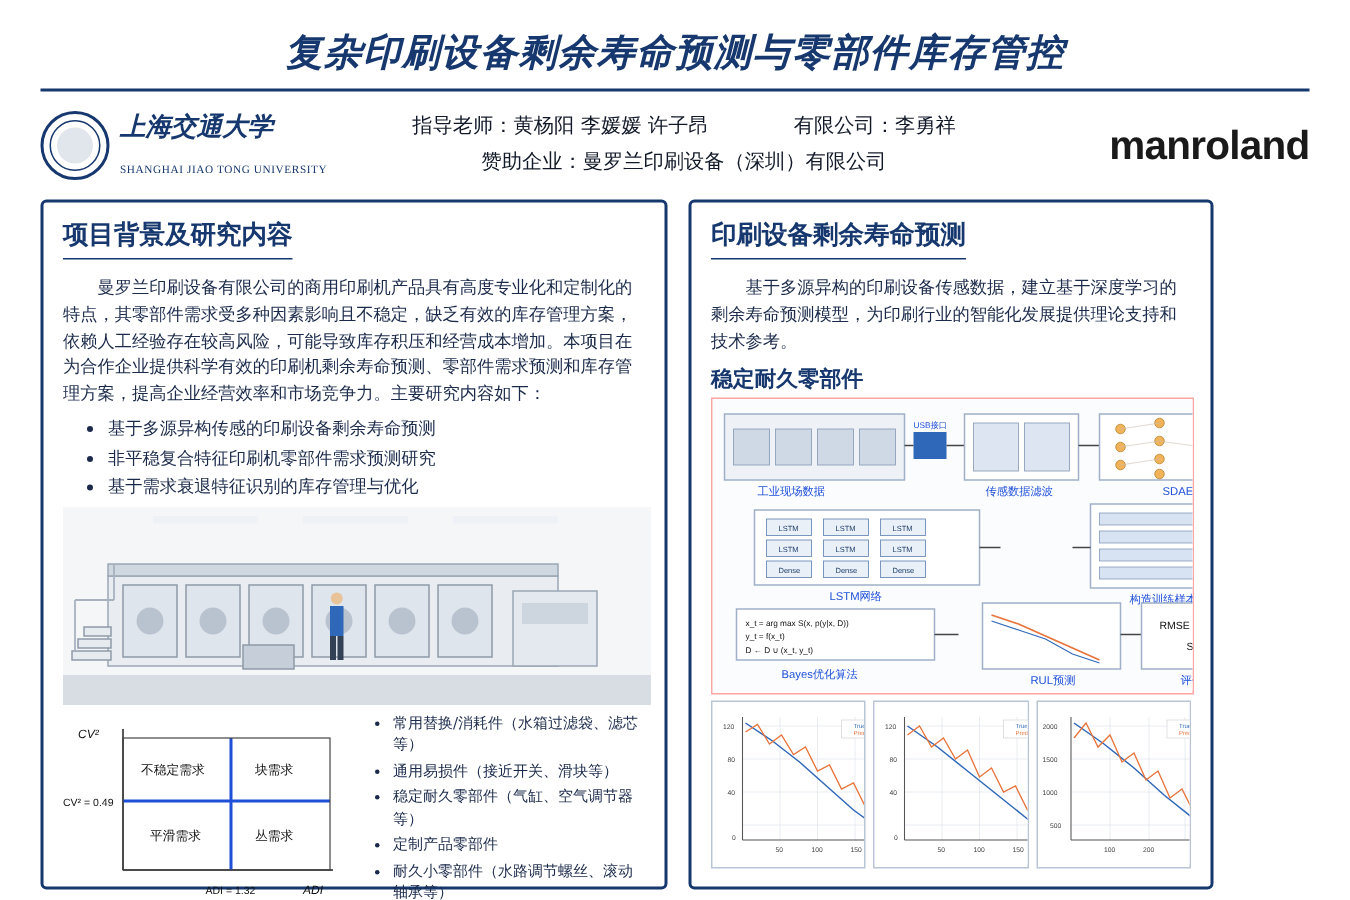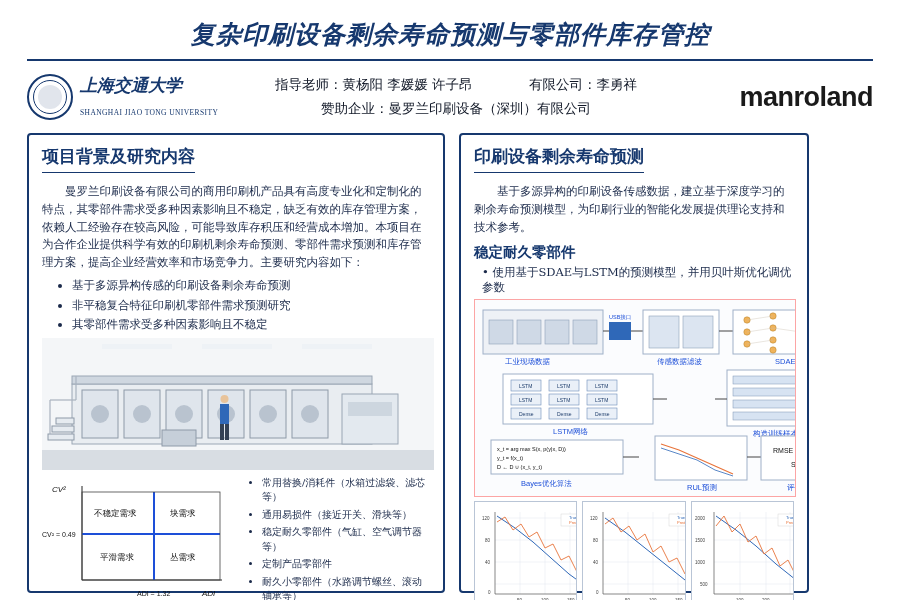--- a/index.html
+++ b/index.html
@@ -261,21 +261,21 @@
   </div>
 
   <div class="columns">
 
     <div class="panel left">
       <div class="panel-title">项目背景及研究内容</div>
       <p class="body-text">曼罗兰印刷设备有限公司的商用印刷机产品具有高度专业化和定制化的特点，其零部件需求受多种因素影响且不稳定，缺乏有效的库存管理方案，依赖人工经验存在较高风险，可能导致库存积压和经营成本增加。本项目在为合作企业提供科学有效的印刷机剩余寿命预测、零部件需求预测和库存管理方案，提高企业经营效率和市场竞争力。主要研究内容如下：</p>
       <ul class="bullets">
         <li>基于多源异构传感的印刷设备剩余寿命预测</li>
         <li>非平稳复合特征印刷机零部件需求预测研究</li>
-        <li>其零部件需求受多种因素影响且不稳定</li>
+        <li>基于需求衰退特征识别的库存管理与优化</li>
       </ul>
 
       
       <div class="press-figure">
         <svg width="392" height="132" viewBox="0 0 392 132">
           <rect x="0" y="0" width="392" height="132" fill="#f4f6f8"></rect>
 
           <rect x="0" y="112" width="392" height="20" fill="#d8dde3"></rect>
 
           <rect x="30" y="46" width="300" height="60" fill="#e9edf1" stroke="#9aa6b4" stroke-width="1"></rect>
@@ -364,23 +364,20 @@
           </ul>
         </div>
       </div>
     </div>
 
     <div class="panel right">
       <div class="panel-title">印刷设备剩余寿命预测</div>
       <p class="body-text">基于多源异构的印刷设备传感数据，建立基于深度学习的剩余寿命预测模型，为印刷行业的智能化发展提供理论支持和技术参考。</p>
 
       <div class="sub-title">稳定耐久零部件</div>
-      <div class="dot-line">
-        <span>•&nbsp;</span><span>使用基于SDAE与LSTM的预测模型，并用贝叶斯优化调优参数</span>
-      </div>
 
       
       <div class="flow-figure">
         <svg width="386" height="194" viewBox="0 0 386 194">
           <rect x="0" y="0" width="386" height="194" fill="#fbfcfe"></rect>
 
           <rect x="8" y="10" width="120" height="44" fill="#eef1f6" stroke="#9fb0c8"></rect>
           <g fill="#cfd9e6" stroke="#8ea0ba" stroke-width="0.6">
             <rect x="14" y="20" width="24" height="24"></rect>
             <rect x="42" y="20" width="24" height="24"></rect>

